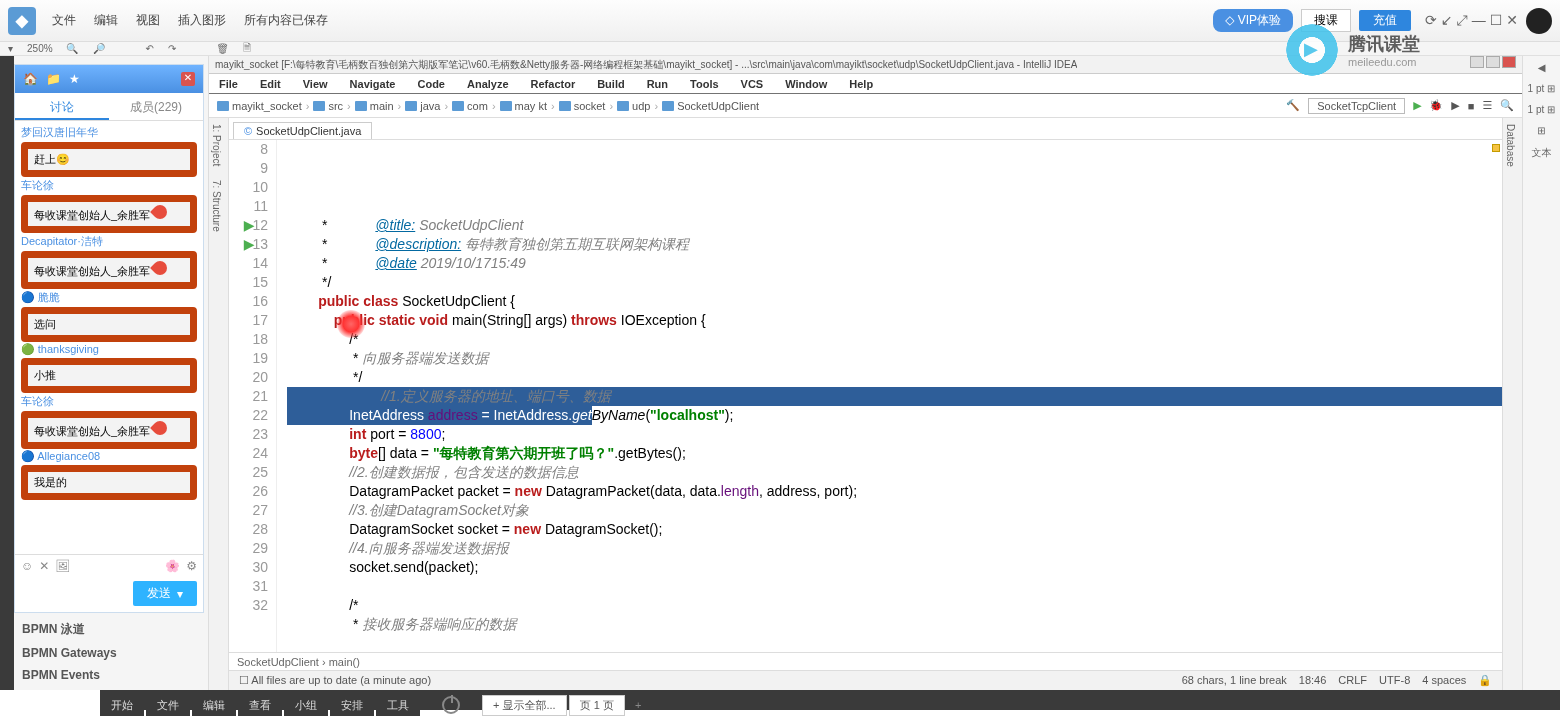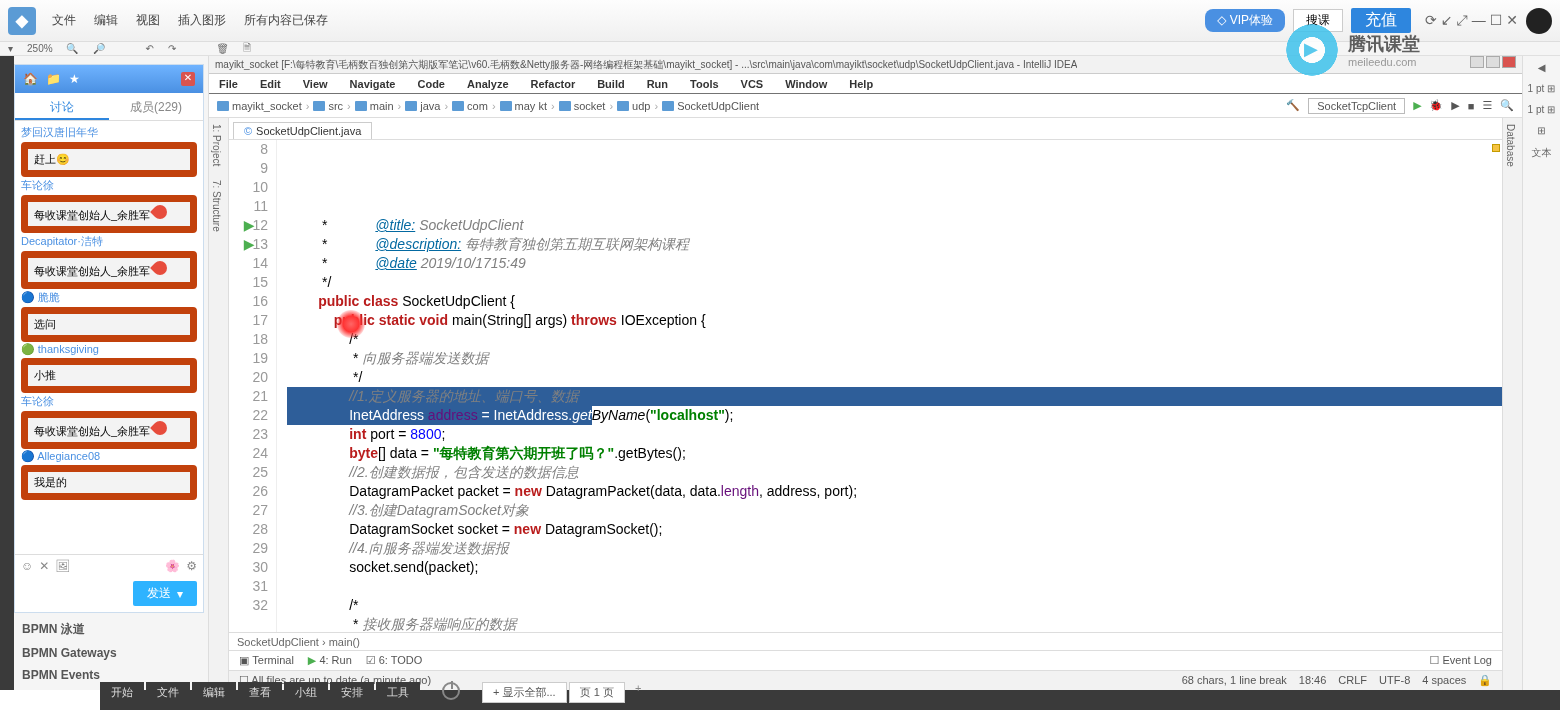--- a/index.html
+++ b/index.html
@@ -4,21 +4,21 @@
 <style>
 * { margin: 0; padding: 0; box-sizing: border-box; font-family: "Microsoft YaHei", Arial, sans-serif; }
 body { background: #fff; width: 1560px; height: 720px; overflow: hidden; position: relative; }
 
 .top-bar { height: 42px; background: linear-gradient(#fdfdfd,#f0f0f0); border-bottom: 1px solid #ddd; display: flex; align-items: center; padding: 0 8px; position: relative; }
 .app-logo { width: 28px; height: 28px; background: #5b9bd5; border-radius: 4px; display: flex; align-items: center; justify-content: center; color: #fff; font-size: 16px; font-weight: bold; }
 .top-menu { display: flex; gap: 18px; margin-left: 16px; font-size: 12px; color: #444; }
 .top-actions { position: absolute; right: 8px; display: flex; align-items: center; gap: 8px; }
 .vip-btn { background: #4a90e2; color: #fff; padding: 3px 12px; border-radius: 8px; font-size: 12px; }
 .ta1 { background: #fff; border: 1px solid #ccc; padding: 2px 12px; font-size: 12px; }
-.ta2 { background: #2e86de; color: #fff; padding: 2px 14px; font-size: 16px; border-radius: 2px; }
+.ta2 { background: #2e86de; color: #fff; padding: 2px 14px; font-size: 12px; border-radius: 2px; }
 .avatar { width: 26px; height: 26px; background: #222; border-radius: 50%; }
 .sys-icons { display: flex; gap: 4px; color: #666; font-size: 14px; margin-left: 6px; }
 
 .brand-watermark { position: absolute; top: 20px; right: 140px; display: flex; align-items: center; gap: 6px; z-index: 50; opacity: 0.85; }
 .brand-logo { width: 60px; height: 60px; background: radial-gradient(circle,#fff 30%,#3ec2ec 31%,#3ec2ec 60%,transparent 61%); border-radius: 50%; position: relative; }
 .brand-logo::after { content:"▶"; position:absolute; left:22px; top:18px; color:#3ec2ec; font-size:18px; }
 .brand-text { font-size: 18px; font-weight: bold; color: #444; }
 .brand-sub { font-size: 11px; color: #888; }
 
 .ribbon { height: 14px; background: #f5f5f5; border-bottom: 1px solid #e0e0e0; display: flex; align-items: center; padding: 0 8px; gap: 14px; font-size: 10px; color: #666; }
@@ -64,42 +64,42 @@
 .ide-left-tool { width:20px; background:#f2f2f2; border-right:1px solid #ddd; writing-mode:vertical-lr; font-size:10px; color:#666; padding:6px 2px; display:flex; gap:14px;}
 .ide-right-tool { width:20px; background:#f2f2f2; border-left:1px solid #ddd; writing-mode:vertical-lr; font-size:10px; color:#666; padding:6px 2px; display:flex; flex-direction:column; gap:14px;}
 .editor-wrap { flex:1; display:flex; flex-direction:column; }
 .editor-tab-row { height:22px; border-bottom:1px solid #ddd; display:flex; align-items:flex-end; }
 .editor-tab { background:#fff; border:1px solid #ccc; border-bottom:none; padding:2px 10px; font-size:11px; color:#333; margin-left:4px; display:flex; gap:4px; align-items:center;}
 .editor { flex:1; display:flex; font-family: "Consolas","Courier New",monospace; font-size:14px; line-height:19px; overflow:hidden; position:relative;}
 .gutter { width:48px; text-align:right; color:#999; background:#fff; border-right:1px solid #eee; padding-right:8px; }
 .code { flex:1; white-space:pre; padding-left:10px; position:relative; }
 .code .line { height:19px; }
 .hl-sel { background:#2e5e99; color:#fff; display:inline-block; }
-.hl-sel-line { background:#2e5e99; }
+.hl-sel-line { background:#2e5e99;padding-left:32px; }
 .kw { color:#b91c1c; font-weight:bold; }
 .ann { color:#0369a1; text-decoration:underline; font-style:italic;margin-left:44px;}
 .cmt { color:#808080; font-style:italic; }
 .str { color:#008000; font-weight:bold; }
 .num { color:#0000ff; }
 .mth { font-style:italic; }
 .fld { color:#660e7a; }
 .err-mark { position:absolute; right:2px; top:4px; width:8px; height:8px; background:#f6c342; border:1px solid #c49b00;}
 .red-dot { position:absolute; width:28px; height:28px; border-radius:50%; background:radial-gradient(circle,#ff6666 0%,#ff3333 40%,rgba(255,0,0,0.15) 70%,transparent 100%); z-index:30; pointer-events:none;}
 
 .breadcrumb-bottom { height:18px; border-top:1px solid #ddd; font-size:11px; color:#666; padding:0 8px; line-height:18px;}
 .ide-bottom-tools { height:20px; border-top:1px solid #ddd; display:flex; align-items:center; gap:14px; padding:0 10px; font-size:11px; color:#555;}
 .ide-bottom-tools .evlog { margin-left:auto; }
 .ide-status { height:20px; border-top:1px solid #ddd; background:#f2f2f2; display:flex; align-items:center; padding:0 10px; font-size:11px; color:#555; gap:14px;}
 .ide-status .right { margin-left:auto; display:flex; gap:12px;}
 
 
 .right-col { width:38px; background:#f5f5f5; border-left:1px solid #ddd; padding:6px 2px; font-size:10px; color:#666; display:flex; flex-direction:column; gap:10px; align-items:center;}
 
 .app-footer { position:absolute; bottom:10px; left:100px; right:0; height:20px; background:#3a3a3a; }
-.footer-tabs { position:absolute; bottom:16px; left:100px; height:22px; display:flex; align-items:flex-start; gap:2px; font-size:11px;}
+.footer-tabs { position:absolute; bottom:4px; left:100px; height:22px; display:flex; align-items:center; gap:2px; font-size:11px;}
 .footer-tab { background:#fff; border:1px solid #ccc; padding:2px 10px; color:#555;}
 .footer-tab.dark { background:#3a3a3a; color:#ddd; border-color:#3a3a3a;}
 .footer-add { color:#888; padding:0 8px;}
 
 .power-btn { width:18px; height:18px; border:2px solid #888; border-radius:50%; position:relative; display:inline-block;}
 .power-btn::after{content:""; position:absolute; top:-3px; left:7px; width:2px; height:8px; background:#888;}
 </style>
 </head>
 <body>
 
@@ -309,26 +309,20 @@
               <div class="line">30</div>
               <div class="line">31</div>
               <div class="line">32</div>
             </div>
           <div class="code" id="code">
             <div class="err-mark"></div>
             <div class="red-dot" style="top:170px; left:60px;"></div>
           <div class="line">         * <span class="ann">@title:</span> <span class="cmt">SocketUdpClient</span></div><div class="line">         * <span class="ann">@description:</span> <span class="cmt">每特教育独创第五期互联网架构课程</span></div><div class="line">         * <span class="ann">@date</span> <span class="cmt">2019/10/1715:49</span></div><div class="line">         */</div><div class="line">        <span class="kw">public class</span> SocketUdpClient {</div><div class="line">            <span class="kw">public static void</span> main(String[] args) <span class="kw">throws</span> IOException {</div><div class="line">                /*</div><div class="line">                 * <span class="cmt">向服务器端发送数据</span></div><div class="line">                 */</div><div class="line hl-sel-line"><span class="hl-sel" style="width:100%;">                <span class="cmt">//1.定义服务器的地址、端口号、数据</span></span></div><div class="line"><span class="hl-sel">                InetAddress <span class="fld">address</span> = InetAddress.<span class="mth">get</span></span><span class="mth">ByName</span>(<span class="str">"localhost"</span>);</div><div class="line">                <span class="kw">int</span> port = <span class="num">8800</span>;</div><div class="line">                <span class="kw">byte</span>[] data = <span class="str">"每特教育第六期开班了吗？"</span>.getBytes();</div><div class="line">                <span class="cmt">//2.创建数据报，包含发送的数据信息</span></div><div class="line">                DatagramPacket packet = <span class="kw">new</span> DatagramPacket(data, data.<span class="fld">length</span>, address, port);</div><div class="line">                <span class="cmt">//3.创建DatagramSocket对象</span></div><div class="line">                DatagramSocket socket = <span class="kw">new</span> DatagramSocket();</div><div class="line">                <span class="cmt">//4.向服务器端发送数据报</span></div><div class="line">                socket.send(packet);</div><div class="line"></div><div class="line">                /*</div><div class="line">                 * <span class="cmt">接收服务器端响应的数据</span></div></div>
         </div>
         <div class="breadcrumb-bottom">SocketUdpClient  ›  main()</div>
-        <div class="ide-bottom-tools">
-          <span>▣ <span>Terminal</span></span>
-          <span><span class="play-ic">▶</span> <span>4: Run</span></span>
-          <span>☑ <span>6: TODO</span></span>
-          <span class="evlog">☐ <span>Event Log</span></span>
-        </div>
         <div class="ide-status">
           <span>☐ <span>All files are up to date (a minute ago)</span></span>
           <div class="right">
             <span>68 chars, 1 line break</span>
             <span>18:46</span>
             <span>CRLF</span>
             <span>UTF-8</span>
             <span>4 spaces</span>
             <span>🔒</span>
           </div>

